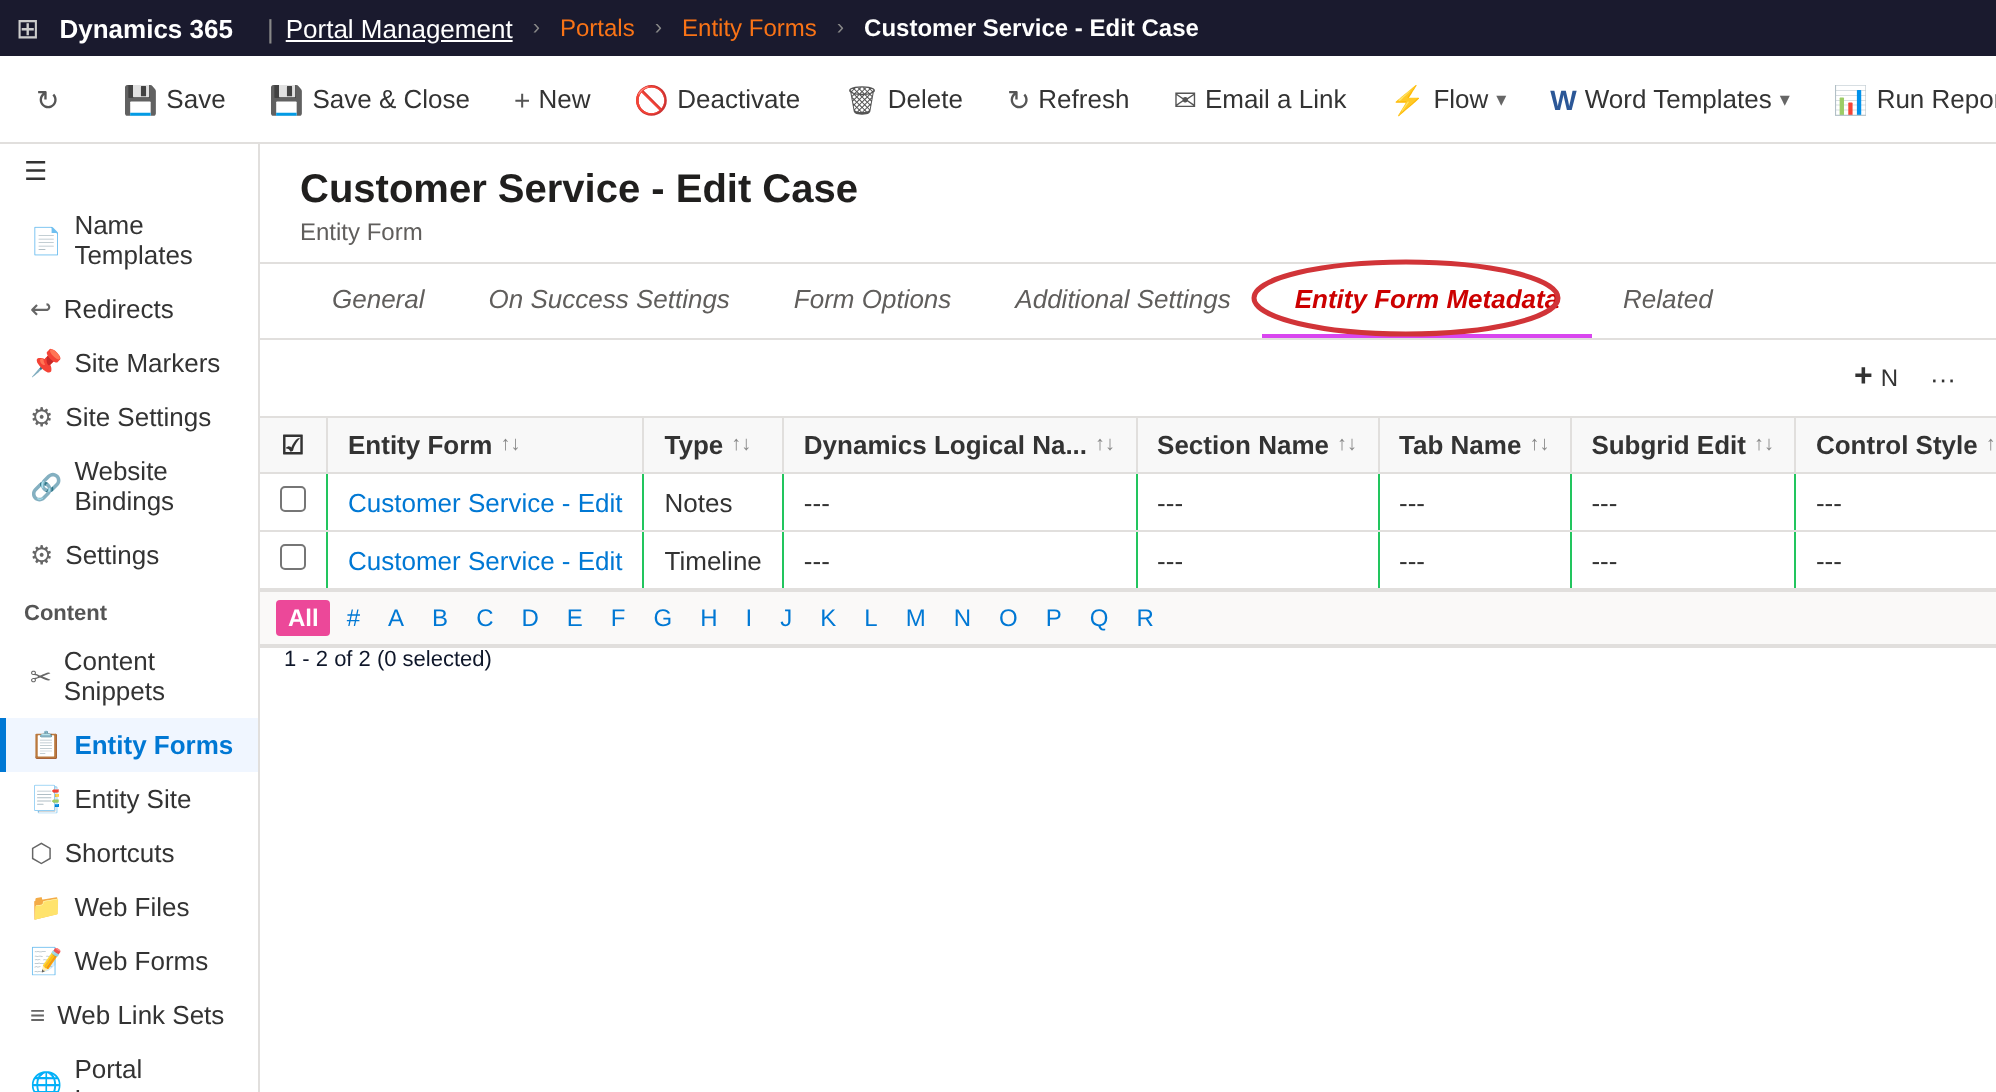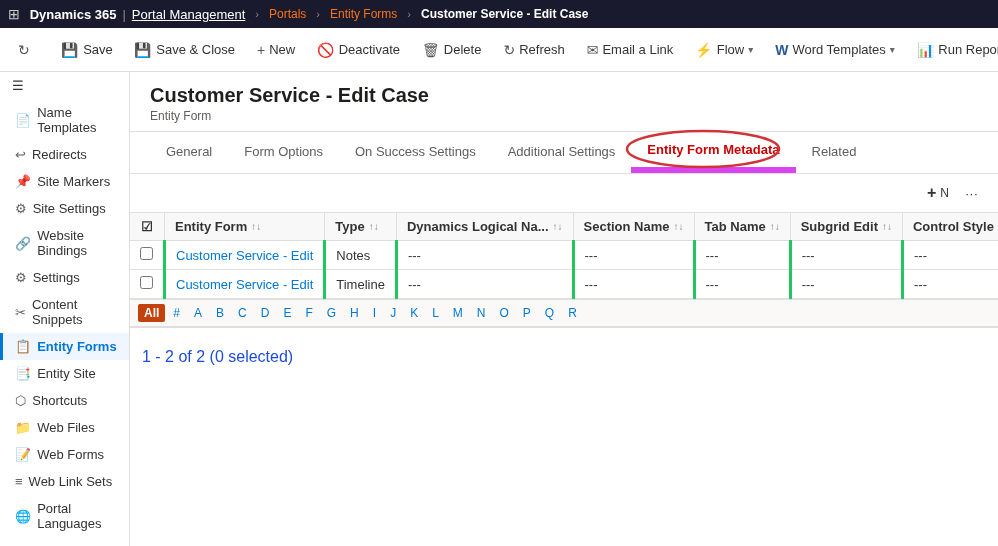--- a/index.html
+++ b/index.html
@@ -9,21 +9,21 @@
     .top-nav {
       background: #1a1a2e;
       height: 28px;
       display: flex;
       align-items: center;
       padding: 0 8px;
       gap: 6px;
       color: #fff;
     }
     .top-nav .app-grid-icon { color: #ccc; margin-right: 4px; font-size: 14px; cursor: pointer; }
-    .top-nav .app-name { font-size: 13px; font-weight: 600; color: #fff; margin-right: 0; }
+    .top-nav .app-name { font-size: 13px; font-weight: 600; color: #fff; margin-right: 11px; }
     .top-nav .nav-divider { color: #888; }
     .top-nav .breadcrumb-item { font-size: 12px; color: #f97316; }
     .top-nav .breadcrumb-item.active { color: #fff; font-weight: 600; }
     .top-nav .breadcrumb-sep { color: #888; margin: 0 4px; font-size: 11px; }
     .top-nav .portal-mgmt { font-size: 13px; color: #fff; font-weight: 500; text-decoration: underline; }
 
     
     .command-bar {
       background: #fff;
       height: 44px;
@@ -112,20 +112,21 @@
     .page-subtitle { font-size: 12px; color: #605e5c; margin-top: 2px; }
 
     
     .tab-nav {
       display: flex;
       align-items: center;
       padding: 0 20px;
       border-bottom: 1px solid #e1dfdd;
       background: #fff;
       gap: 0;
+      font-style: italic;
     }
     .tab-item {
       padding: 10px 16px;
       font-size: 13px;
       color: #605e5c;
       cursor: pointer;
       border-bottom: 2px solid transparent;
       white-space: nowrap;
     }
 
@@ -172,21 +173,21 @@
       position: relative;
     }
     .data-grid th .col-header {
       display: flex;
       align-items: center;
       gap: 4px;
     }
     .data-grid th .sort-icon { font-size: 10px; color: #888; }
     .data-grid td {
       border-bottom: 1px solid #e1dfdd;
-      border-right: 3px solid #22c55e;
+      border-right: 1px solid #22c55e;
       padding: 6px 10px;
       color: #333;
       white-space: nowrap;
     }
     .data-grid .link-cell { color: #0078d4; cursor: pointer; text-decoration: none; }
     .data-grid .check-col { width: 32px; text-align: center; }
 
     
     .alpha-pager {
       display: flex;
@@ -200,30 +201,30 @@
     .alpha-btn {
       padding: 2px 6px;
       border: none;
       background: transparent;
       cursor: pointer;
       font-size: 12px;
       color: #0078d4;
       border-radius: 2px;
     }
     .alpha-btn.alpha-active {
-      background: #c2410c;
+      background: #ec4899;
       color: #fff;
       font-weight: 600;
     }
 
     
     .status-bar {
-      padding: 20px 12px;
-      font-size: 16px;
-      color: #1d4ed8;
+      padding: 0 12px;
+      font-size: 11px;
+      color: #0f172a;
       border-top: 1px solid #e1dfdd;
       background: #fff;
     }
   </style>
 </head>
 <body>
 
 <div class="top-nav">
   <span class="app-grid-icon">⊞</span>
   <span class="app-name">Dynamics 365</span>
@@ -312,20 +313,21 @@
     </div>
     <div class="sidebar-item">
       <span class="si-icon">🔗</span>
       <span>Website Bindings</span>
     </div>
     <div class="sidebar-item">
       <span class="si-icon">⚙</span>
       <span>Settings</span>
     </div>
 
+    <div class="sidebar-section-header">Content</div>
     <div class="sidebar-item">
       <span class="si-icon">✂</span>
       <span>Content Snippets</span>
     </div>
     <div class="sidebar-item active">
       <span class="si-icon">📋</span>
       <span>Entity Forms</span>
     </div>
     <div class="sidebar-item">
       <span class="si-icon">📑</span>
@@ -356,24 +358,24 @@
 
   <div class="content-area">
 
     <div class="page-header">
       <div class="page-title">Customer Service - Edit Case</div>
       <div class="page-subtitle">Entity Form</div>
     </div>
 
     <div class="tab-nav">
       <div class="tab-item">General</div>
+      <div class="tab-item">On Success Settings</div>
       <div class="tab-item">Form Options</div>
-      <div class="tab-item">On Success Settings</div>
       <div class="tab-item">Additional Settings</div>
-      <div class="tab-item" style="position:relative; color:#c00; border-bottom:6px solid #d946ef; font-weight:600;text-align:center;">
+      <div class="tab-item" style="position:relative; color:#c00; border-bottom:2px solid #d946ef; font-weight:600;text-align:center;">
         Entity Form Metadata
         <svg style="position:absolute; top:-4px; left:-8px; pointer-events:none;" width="160" height="42" viewBox="0 0 160 42">
           <ellipse cx="80" cy="21" rx="76" ry="18" fill="none" stroke="#d13438" stroke-width="2.5"></ellipse>
         </svg>
       </div>
       <div class="tab-item">Related</div>
     </div>
 
     <div class="grid-area">
 

